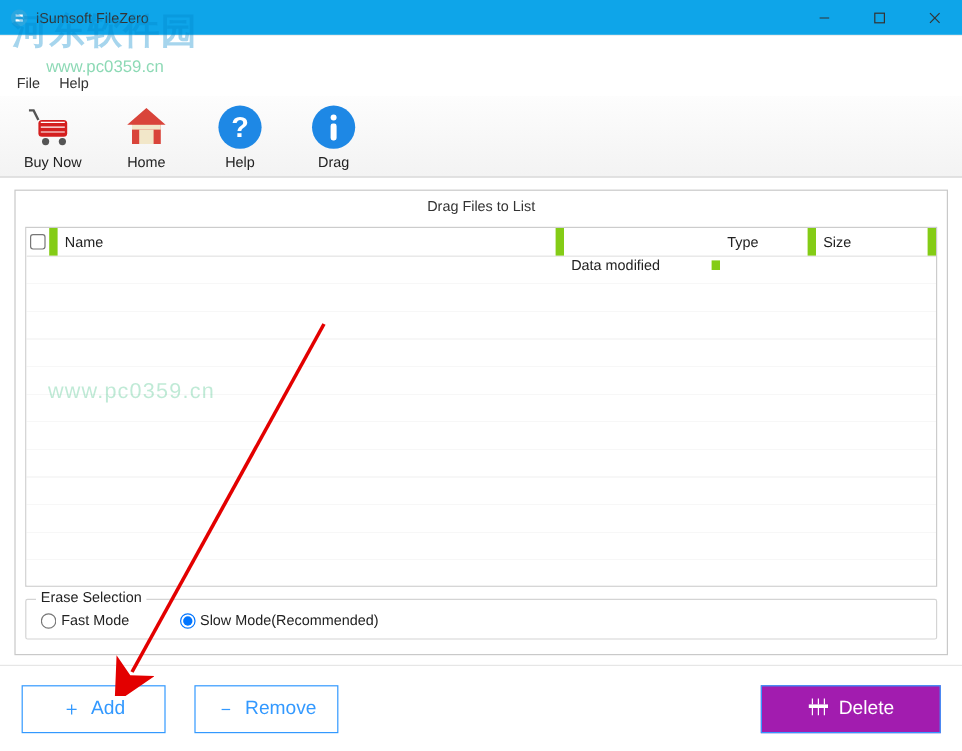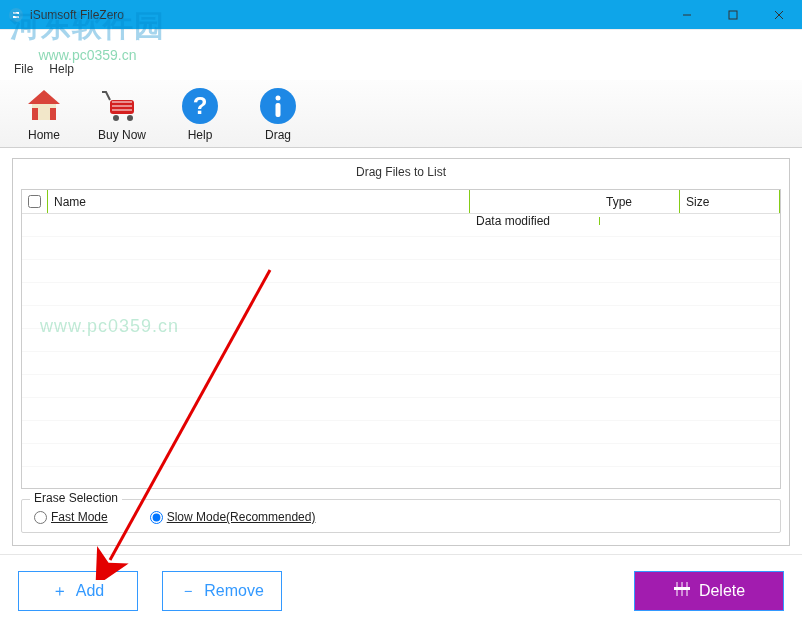--- a/index.html
+++ b/index.html
@@ -18,31 +18,31 @@
 .toolbar .tool-btn { display: flex; flex-direction: column; align-items: center; width: 64px; cursor: pointer; }
 .toolbar .tool-btn .ico { width: 40px; height: 40px; display: flex; align-items: center; justify-content: center; }
 .toolbar .tool-btn .lbl { font-size: 12px; color: #222; margin-top: 2px; }
 
 .content { padding: 10px 12px 0 12px; }
 .panel { border: 1px solid #c9c9c9; background: #fff; }
 .drag-label { text-align: center; font-size: 12px; color: #333; padding: 6px 0; }
 
 .table-wrap { border: 1px solid #ccc; margin: 4px 8px 8px 8px; height: 300px; overflow: hidden; }
 .table-head { display: flex; height: 24px; background: #fff; border-bottom: 1px solid #e0e0e0; font-size: 12px; color: #222; }
-.table-head .col { border-right: 1px solid #84cc16; padding: 4px 6px; display: flex; align-items: center; }
+.table-head .col { border-right: 7px solid #84cc16; padding: 4px 6px; display: flex; align-items: center; }
 .col-check { width: 26px; justify-content: center; }
 .col-name { flex: 1; }
 .col-mod  { width: 130px; margin-top: 27px; }
 .col-type { width: 80px; }
 .col-size { width: 100px; border-right: none; }
 .table-body { height: calc(100% - 24px); background: repeating-linear-gradient(#fff 0 22px, #f7f7f7 22px 23px); }
 
 .erase-group { margin: 10px 8px 12px 8px; position: relative; border: 1px solid #d4d4d4; border-radius: 2px; padding: 10px 12px 8px 12px; display: flex; gap: 42px; font-size: 12px; color: #222; }
 .erase-group .legend { position: absolute; top: -9px; left: 8px; background: #fff; padding: 0 4px; font-size: 12px; }
-.erase-group label { display: flex; align-items: center; gap: 4px; cursor: pointer; text-decoration: underline; }
+.erase-group label { display: flex; align-items: center; gap: 4px; cursor: pointer; }
 
 .button-bar { display: flex; align-items: center; padding: 16px 18px 18px 18px; gap: 24px; border-top: 1px solid #e6e6e6; margin-top: 8px; }
 .btn { height: 40px; display: flex; align-items: center; justify-content: center; gap: 8px; font-size: 16px; cursor: pointer; border: 1px solid #3399ff; color: #3399ff; background: #fff; min-width: 120px; }
 .btn.primary { background: #a21caf; color: #fff; min-width: 150px; margin-left: auto; }
 
 .watermark { position: absolute; top: 6px; left: 10px; font-size: 30px; font-weight: bold; color: rgba(0,136,204,.35); pointer-events: none; letter-spacing: 1px; text-align: center; }
 .watermark .sub { display:block; font-size: 14px; color: rgba(0,170,90,.45); font-weight: normal; letter-spacing: 0; }
 .watermark .sub2 { position:absolute; top:310px; left:30px; font-size:18px; color: rgba(0,170,90,.25); font-weight:normal; }
 
 .arrow { position: absolute; top: 260px; left: 90px; pointer-events: none; }
@@ -82,40 +82,40 @@
 
 <div class="menubar">
   <span class="menu-item">File</span>
   <span class="menu-item">Help</span>
 </div>
 
 <div class="toolbar">
   <div class="tool-btn">
     <span class="ico">
       <svg viewBox="0 0 40 40" width="40" height="40">
-          <polygon points="20,4 36,18 32,18 32,34 8,34 8,18 4,18" fill="#d9443a"></polygon>
-          <rect x="14" y="22" width="12" height="12" fill="#f2e7c9"></rect>
-          <rect x="8" y="18" width="24" height="4" fill="#f2e7c9"></rect>
-        </svg>
-    </span>
-    <span class="lbl">Home</span>
-  </div>
-  <div class="tool-btn">
-    <span class="ico">
-      <svg viewBox="0 0 40 40" width="40" height="40">
           <rect x="8" y="14" width="24" height="14" rx="3" fill="#d41f1f"></rect>
           <line x1="10" y1="16" x2="30" y2="16" stroke="#fff"></line>
           <line x1="10" y1="20" x2="30" y2="20" stroke="#fff"></line>
           <line x1="10" y1="24" x2="30" y2="24" stroke="#fff"></line>
           <circle cx="14" cy="32" r="3" fill="#555"></circle>
           <circle cx="28" cy="32" r="3" fill="#555"></circle>
           <path d="M8 14 L4 6 L0 6" stroke="#555" stroke-width="2" fill="none"></path>
         </svg>
     </span>
     <span class="lbl">Buy Now</span>
+  </div>
+  <div class="tool-btn">
+    <span class="ico">
+      <svg viewBox="0 0 40 40" width="40" height="40">
+          <polygon points="20,4 36,18 32,18 32,34 8,34 8,18 4,18" fill="#d9443a"></polygon>
+          <rect x="14" y="22" width="12" height="12" fill="#f2e7c9"></rect>
+          <rect x="8" y="18" width="24" height="4" fill="#f2e7c9"></rect>
+        </svg>
+    </span>
+    <span class="lbl">Home</span>
   </div>
   <div class="tool-btn">
     <span class="ico">
       <svg viewBox="0 0 40 40" width="40" height="40">
           <circle cx="20" cy="20" r="18" fill="#1e88e5"></circle>
           <text x="20" y="28" text-anchor="middle" font-size="24" font-weight="bold" fill="#fff">?</text>
         </svg>
     </span>
     <span class="lbl">Help</span>
   </div>

